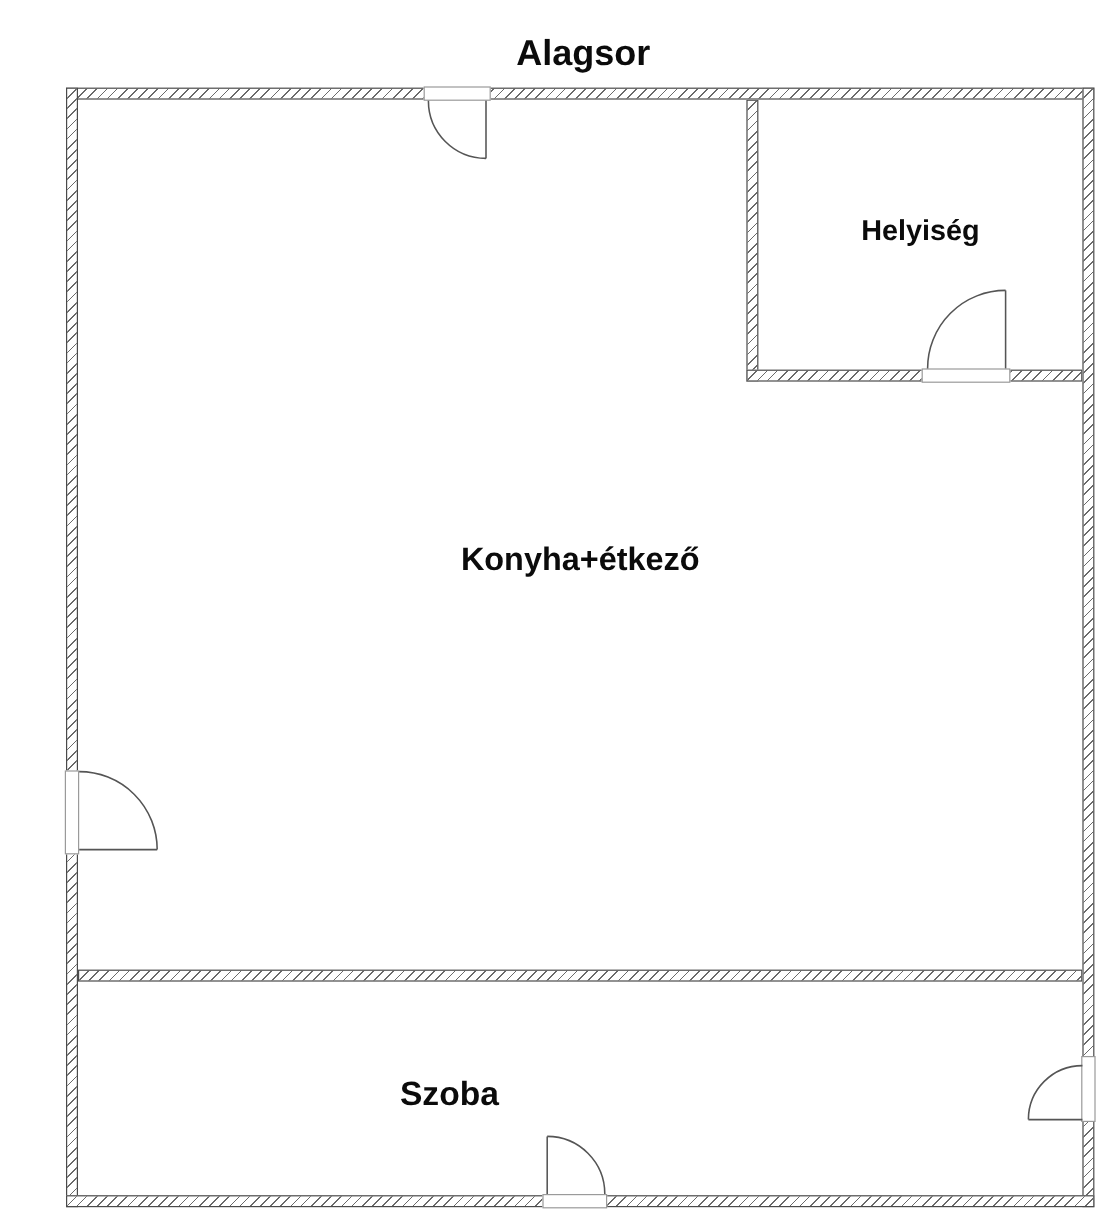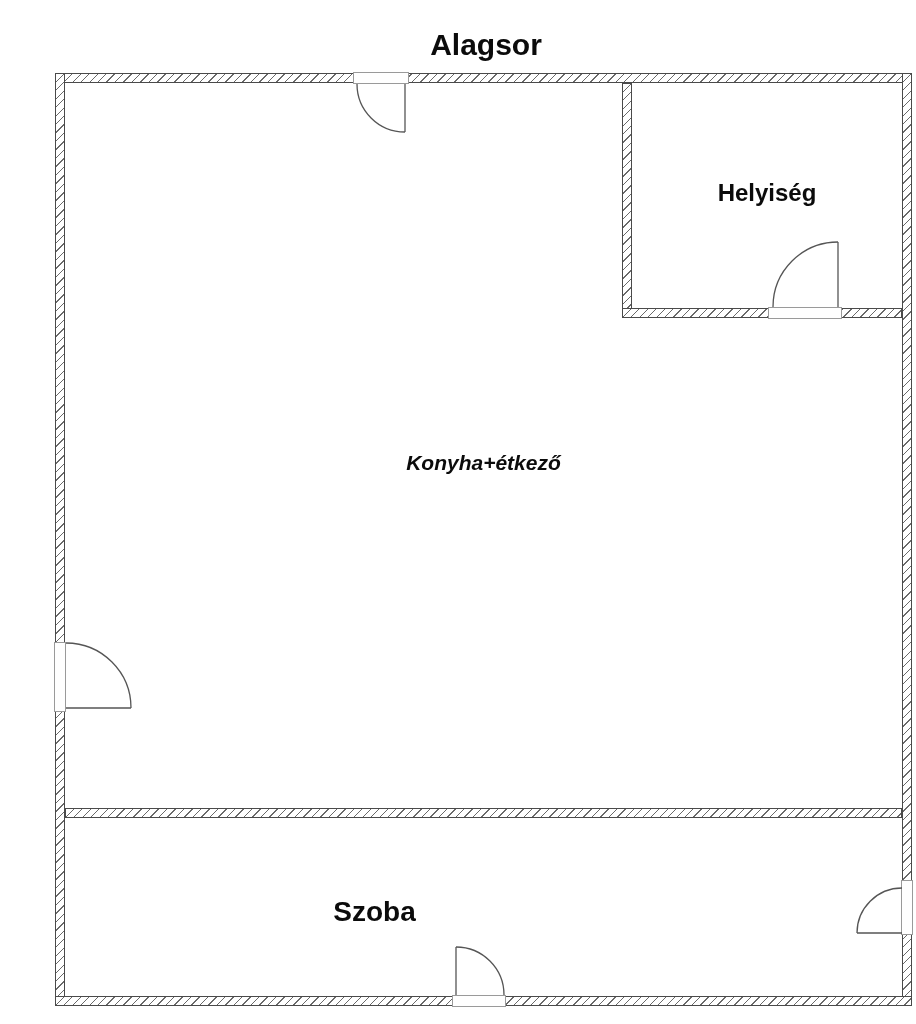--- a/index.html
+++ b/index.html
@@ -32,21 +32,21 @@
 
   .label{
     position:absolute;
     text-align:center;
     font-weight:bold;
     color:#0b0b0b;
     z-index:5;
   }
   .title{left:0;top:28px;width:916px;font-size:30px;}
   .lbl-helyiseg{left:604px;top:179px;width:270px;font-size:24px;}
-  .lbl-konyha{left:37px;top:451px;width:837px;font-size:21px;font-style:italic;}
+  .lbl-konyha{left:37px;top:451px;width:837px;font-size:27px;}
   .lbl-szoba{left:0px;top:896px;width:693px;font-size:28px;}
 
   
   .edge-light-inner{position:absolute;top:0;height:1024px;left:908px;width:2px;background:#d9d9d9;}
   .edge-dark{position:absolute;top:0;height:1024px;left:910px;width:3px;background:#1b1b1b;}
   .edge-light-outer{position:absolute;top:0;height:1024px;left:913px;width:3px;background:#e9e9e9;}
 </style>
 </head>
 <body>
 

